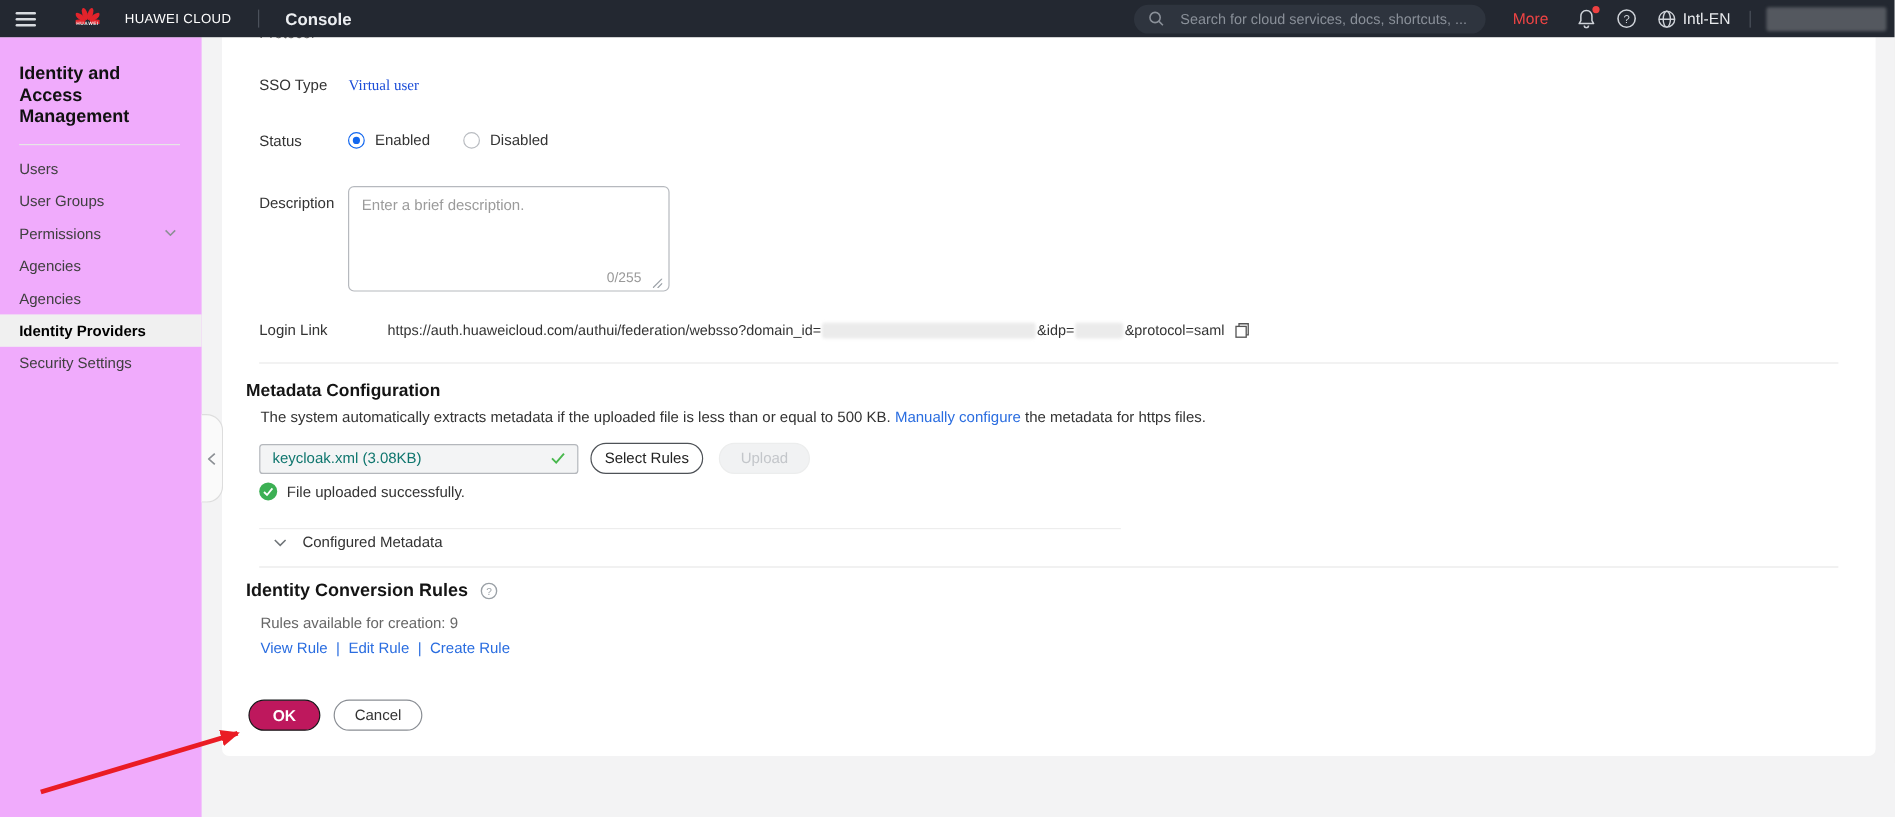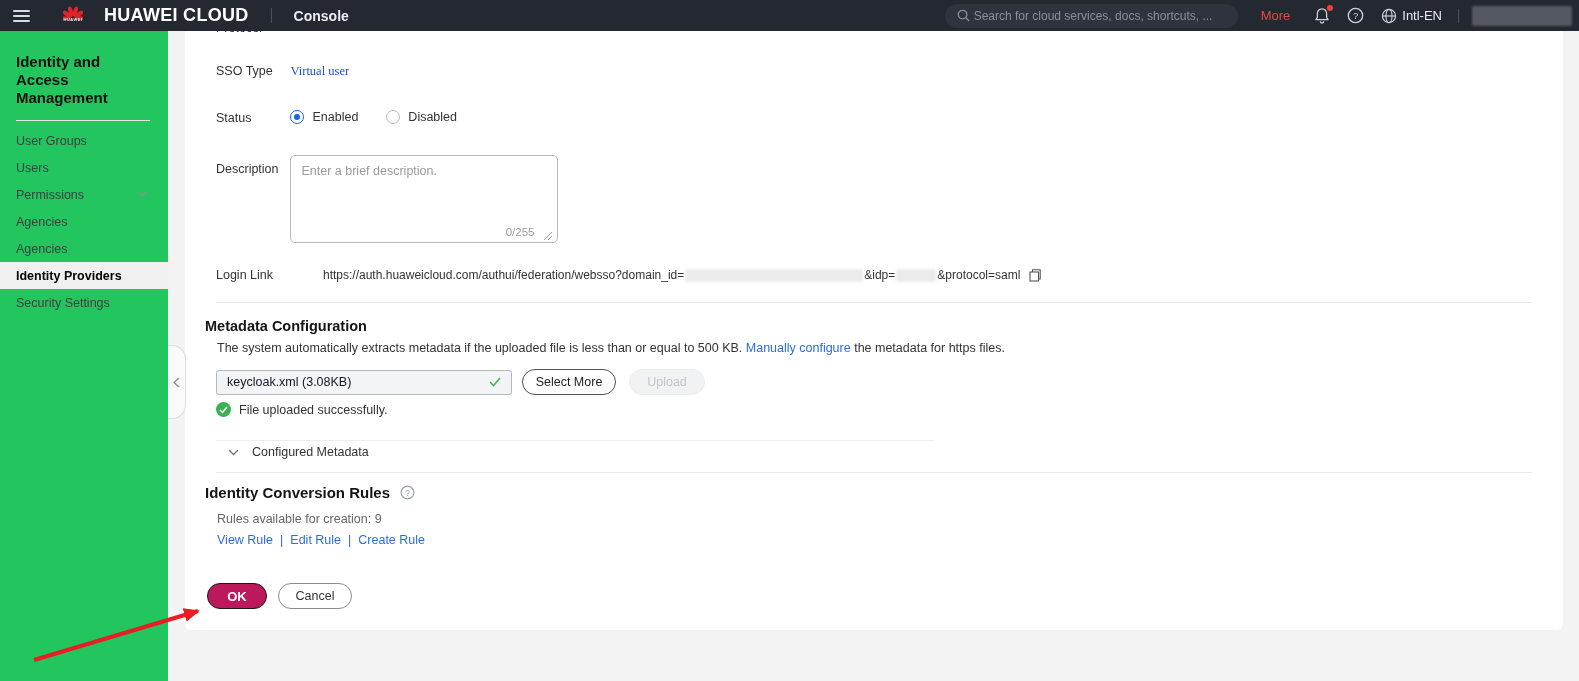--- a/index.html
+++ b/index.html
@@ -6,38 +6,38 @@
   html,body { background:#e9e9ea; }
   body { font-family:"Liberation Sans", sans-serif; }
   .screen { position:relative; width:1579px; height:681px; background:#f3f3f4; overflow:hidden; }
 
   
   .topbar { position:absolute; top:0; left:0; width:100%; height:31px; background:#232831; display:flex; align-items:center; z-index:10; }
   .hamburger { margin-left:13px; display:flex; flex-direction:column; gap:3px; cursor:pointer; }
   .hamburger span { display:block; width:17px; height:2px; background:#d8dbe0; border-radius:1px; }
   .brand-logo { margin-left:24px; display:flex; flex-direction:column; align-items:center; line-height:1; }
   .brand-logo .huawei-word { color:#e8eaec; font-size:8px; transform:scale(0.5); transform-origin:center top; letter-spacing:1px; margin-top:-2px; font-weight:bold; }
-  .brand-text { margin-left:12px; color:#ffffff; font-size:18px; font-weight:bold; letter-spacing:0.3px; }
+  .brand-text { margin-left:12px; color:#ffffff; font-size:11px; font-weight:normal; letter-spacing:0.3px; }
   .tb-divider { width:1px; height:15px; background:#4b515b; margin-left:22px; }
   .console-text { margin-left:22px; color:#eceef1; font-size:14px; font-weight:bold;text-align:right; }
-  .search-pill { margin-left:auto; width:293px; height:24px; background:#2e343e; border-radius:12px; display:flex; align-items:center; padding:0 12px; gap:4px; }
+  .search-pill { margin-left:auto; width:293px; height:24px; background:#2e343e; border-radius:12px; display:flex; align-items:center; padding:0 12px; gap:14px; }
   .search-pill .ph { color:#8a9099; font-size:12px; white-space:nowrap; overflow:hidden; }
   .tb-more { margin-left:23px; color:#ef4444; font-size:13px; cursor:pointer; }
   .tb-icon { margin-left:24px; position:relative; display:flex; align-items:center; cursor:pointer; }
   .tb-icon.help { margin-left:17px; }
   .tb-icon .dot { position:absolute; top:-2px; right:-3px; width:6px; height:6px; border-radius:50%; background:#ef4141; }
   .locale { margin-left:17px; display:flex; align-items:center; gap:5px; color:#e8eaed; font-size:13px; cursor:pointer; }
   .tb-divider2 { width:1px; height:14px; background:#4b515b; margin-left:16px; }
   .redacted-account { margin-left:13px; margin-right:7px; width:100px; height:20px; background:#54585f; border-radius:2px; filter:blur(1.2px); }
 
   
   .page-body { position:absolute; top:31px; left:0; width:1579px; height:650px; background:#f3f3f4; }
 
   
-  .sidebar { position:absolute; top:0; left:0; width:168px; height:650px; background:#22c55e; }
+  .sidebar { position:absolute; top:0; left:0; width:168px; height:650px; background:#f0abfc; }
   .sidebar-title { margin:22px 16px 0 16px; font-size:15px; font-weight:bold; color:#111; line-height:18px; }
   .sidebar-sep { margin:13px 18px 6px 16px; border-bottom:1px solid #e6e6e6; }
   .nav-item { position:relative; height:27px; display:flex; align-items:center; padding-left:16px; font-size:12.5px; color:#3f3f3f; cursor:pointer; }
   .nav-item.active { background:#f0f0f0; font-weight:bold; color:#000; }
   .nav-item .chev { position:absolute; right:21px; top:10px; }
 
   
   .collapse-tab { position:absolute; left:168px; top:314px; width:18px; height:74px; background:#fafafa; border:1px solid #dddddd; border-left:none; border-radius:0 14px 14px 0; display:flex; align-items:center; justify-content:center; cursor:pointer; z-index:5; }
 
   
@@ -65,21 +65,21 @@
   .redact.r2 { width:40px; }
   .copy-btn { margin-left:9px; cursor:pointer; display:inline-flex; }
 
   .hline { position:absolute; height:1px; background:#e9e9e9; }
 
   .sec-title { font-size:14.5px; font-weight:bold; color:#141414; }
   .hint { font-size:12.5px; color:#333; }
   .hint a { color:#2a6de0; text-decoration:none; cursor:pointer; }
 
   .file-row { display:flex; align-items:center; }
-  .file-box { width:296px; height:25px; background:#f3f4f5; border:1px solid #b4b7bc; border-radius:3px; display:flex; align-items:center; justify-content:space-between; padding:0 10px; color:#0f172a; }
+  .file-box { width:266px; height:25px; background:#f3f4f5; border:1px solid #b4b7bc; border-radius:3px; display:flex; align-items:center; justify-content:space-between; padding:0 10px; color:#0f766e; }
   .btn-pill { height:26px; border-radius:14px; display:flex; align-items:center; justify-content:center; font-size:12.5px; cursor:pointer; background:#fff; }
   .btn-selectfile { width:94px; border:1px solid #4e5257; color:#222; margin-left:10px; }
   .btn-upload { width:76px; border:1px solid #eceded; background:#f1f2f3; color:#c3c6ca; margin-left:13px; cursor:default; }
   .success-row { display:flex; align-items:center; gap:8px; }
   .succ-ico { width:15px; height:15px; border-radius:50%; background:#3cb054; display:flex; align-items:center; justify-content:center; }
 
   .config-row { display:flex; align-items:center; gap:13px; cursor:pointer; }
 
   .icr-head { display:flex; align-items:center; gap:10px; }
   .muted { color:#666; font-size:12.5px; }
@@ -177,24 +177,24 @@
     <span class="tb-divider2"></span>
     <div class="redacted-account"></div>
   </header>
 
   <div class="page-body">
 
     <aside class="sidebar">
       <div class="sidebar-title">Identity and Access Management</div>
       <div class="sidebar-sep"></div>
       <div class="nav-item">
+          <span>Users</span>
+        </div>
+      <div class="nav-item">
           <span>User Groups</span>
-        </div>
-      <div class="nav-item">
-          <span>Users</span>
         </div>
       <div class="nav-item">
         <span>Permissions</span>
         <svg class="chev" width="10" height="6" viewBox="0 0 10 6">
           <polyline points="1,1 5,5 9,1" fill="none" stroke="#8b8f94" stroke-width="1.3"></polyline>
         </svg>
       </div>
       <div class="nav-item">
           <span>Agencies</span>
         </div>
@@ -277,21 +277,21 @@
         <span>The system automatically extracts metadata if the uploaded file is less than or equal to 500 KB. </span><a>Manually configure</a><span> the metadata for https files.</span>
       </div>
 
       <div class="abs file-row" style="left:31px; top:338px;">
         <div class="file-box">
           <span>keycloak.xml (3.08KB)</span>
           <svg width="12" height="10" viewBox="0 0 12 10">
             <polyline points="1,5 4.5,8.5 11,1" fill="none" stroke="#49b84e" stroke-width="1.6"></polyline>
           </svg>
         </div>
-        <div class="btn-pill btn-selectfile">Select More</div>
+        <div class="btn-pill btn-selectfile">Select Rules</div>
         <div class="btn-pill btn-upload">Upload</div>
       </div>
 
       <div class="abs success-row" style="left:31px; top:371px;">
         <span class="succ-ico">
           <svg width="9" height="8" viewBox="0 0 9 8">
               <polyline points="1,4 3.5,6.5 8,1" fill="none" stroke="#fff" stroke-width="1.5"></polyline>
             </svg>
         </span>
         <span>File uploaded successfully.</span>

